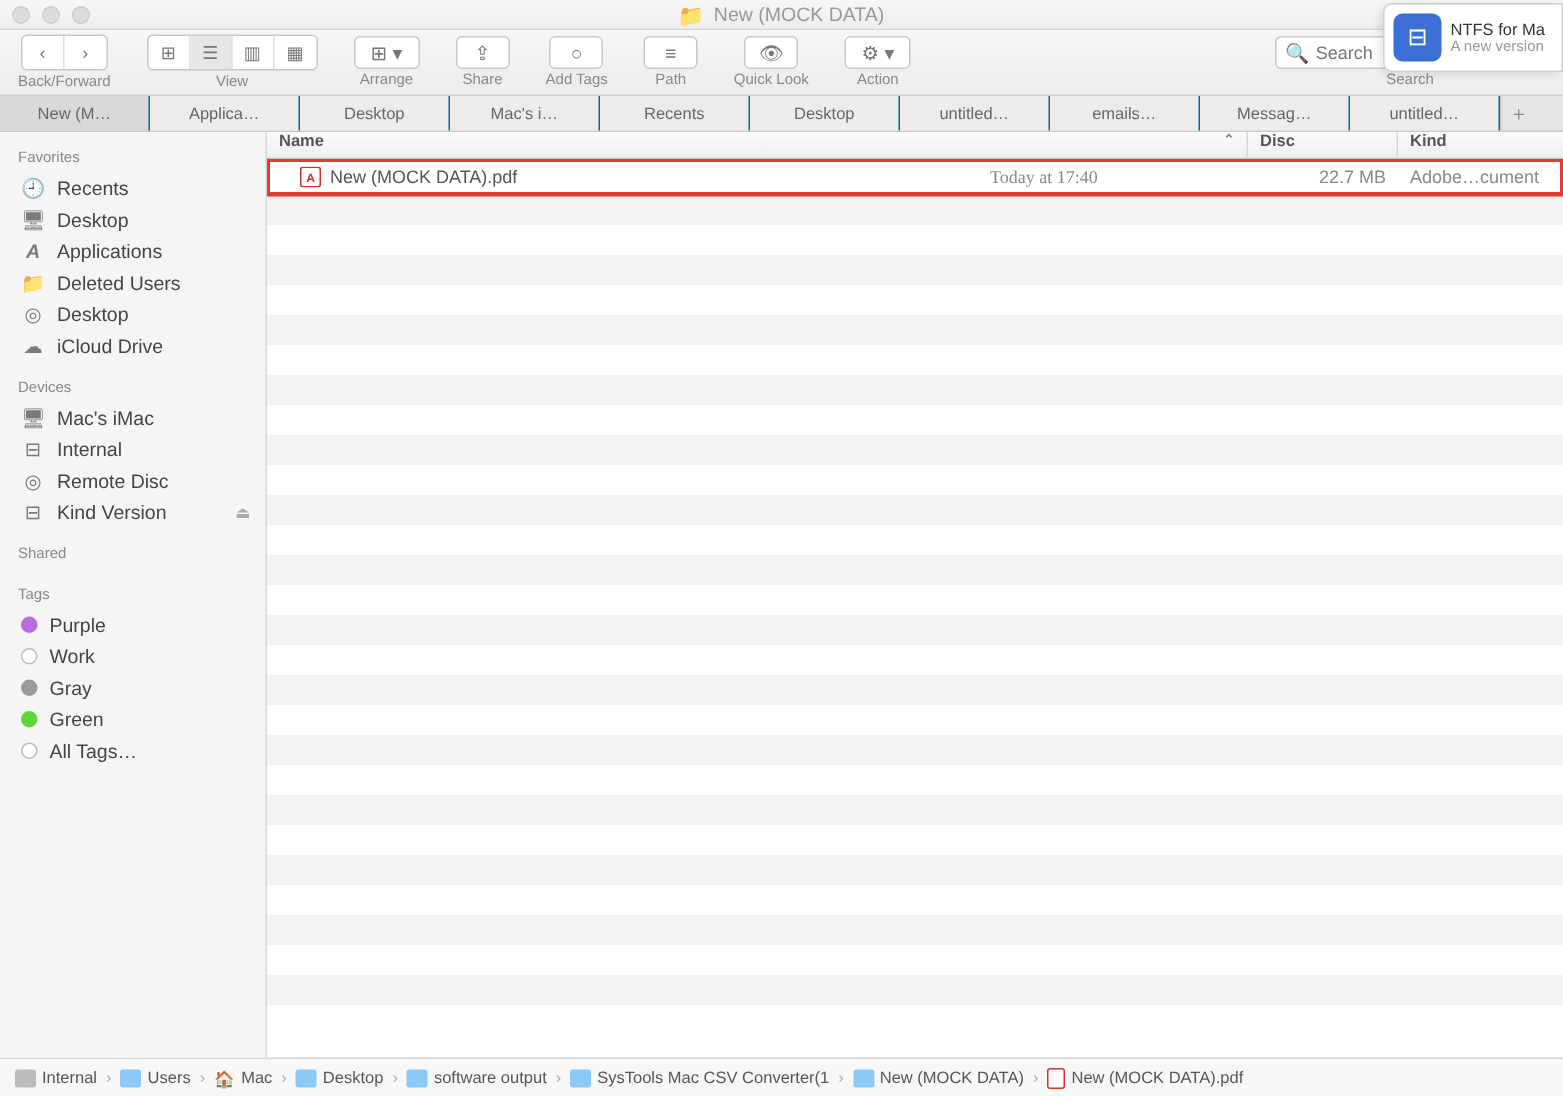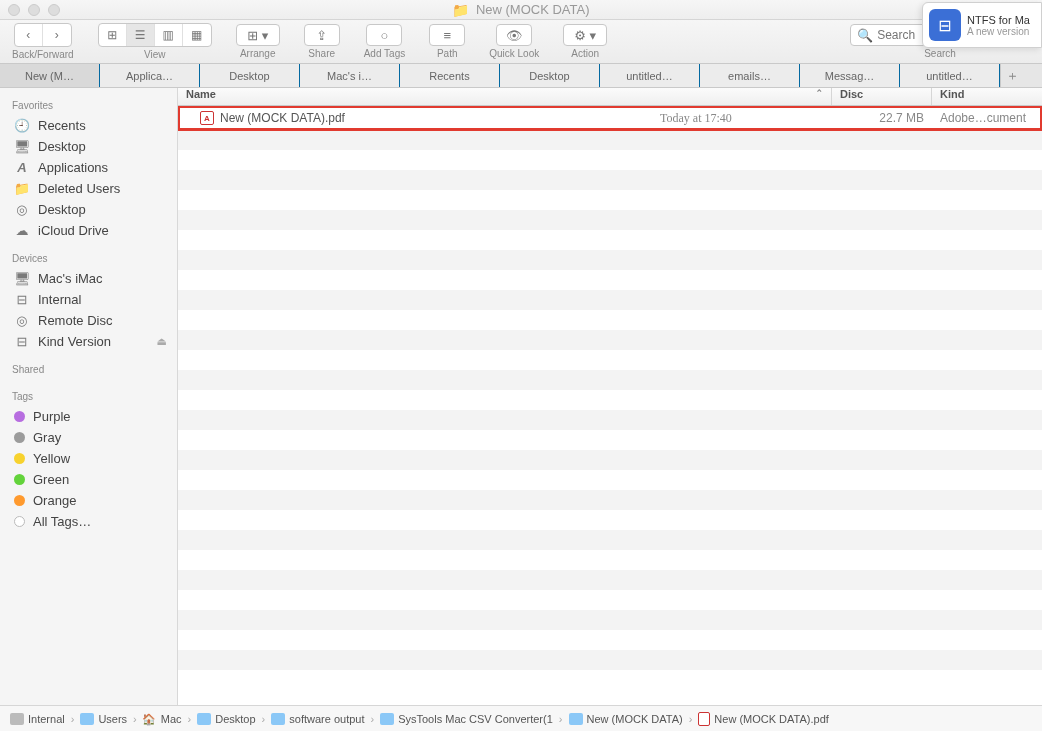--- a/index.html
+++ b/index.html
@@ -196,34 +196,30 @@
       </div>
 
     <div class="side-hdr" style="margin-top:8px">Shared</div>
 
     <div class="side-hdr" style="margin-top:8px">Tags</div>
     <div class="side-item">
         <span class="tagdot" style="background:#b76de0"></span>
         <span>Purple</span>
       </div>
     <div class="side-item">
+        <span class="tagdot" style="background:#fff;border:1px solid #bbb"></span>
+        <span>Work</span>
+      </div>
+    <div class="side-item">
         <span class="tagdot" style="background:#9b9b9b"></span>
         <span>Gray</span>
       </div>
     <div class="side-item">
-        <span class="tagdot" style="background:#f7d22e"></span>
-        <span>Yellow</span>
-      </div>
-    <div class="side-item">
         <span class="tagdot" style="background:#63d33b"></span>
         <span>Green</span>
-      </div>
-    <div class="side-item">
-        <span class="tagdot" style="background:#ff9a2e"></span>
-        <span>Orange</span>
       </div>
     <div class="side-item">
         <span class="tagdot" style="background:#fff;border:1px solid #bbb"></span>
         <span>All Tags…</span>
       </div>
   </div>
 
   <div class="content">
     <div class="col-hdr">
       <div class="col name">

